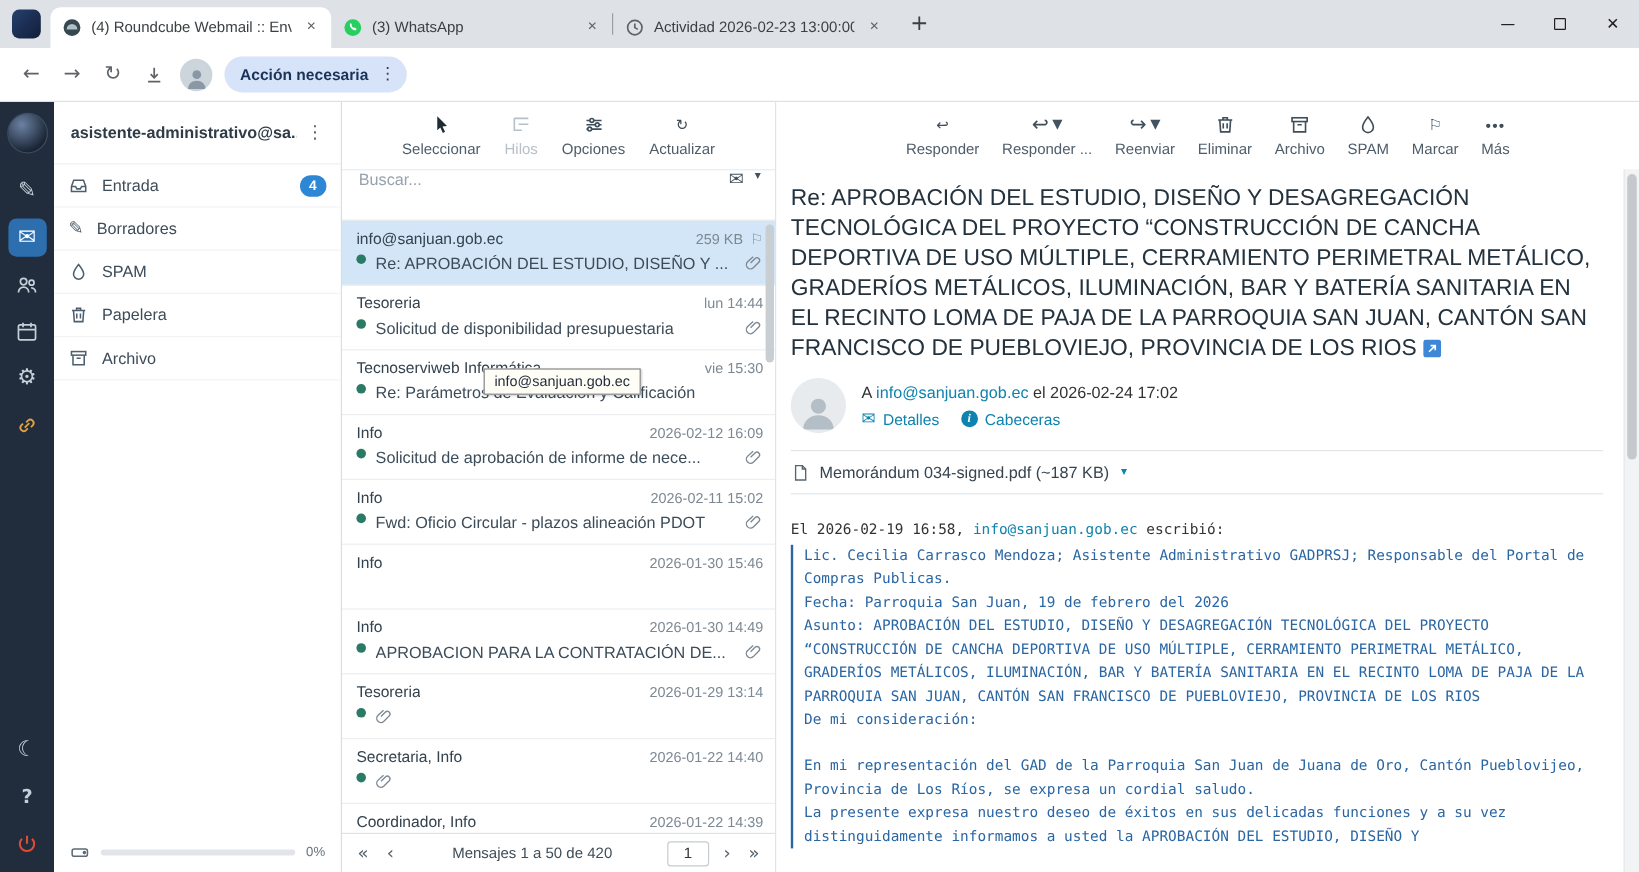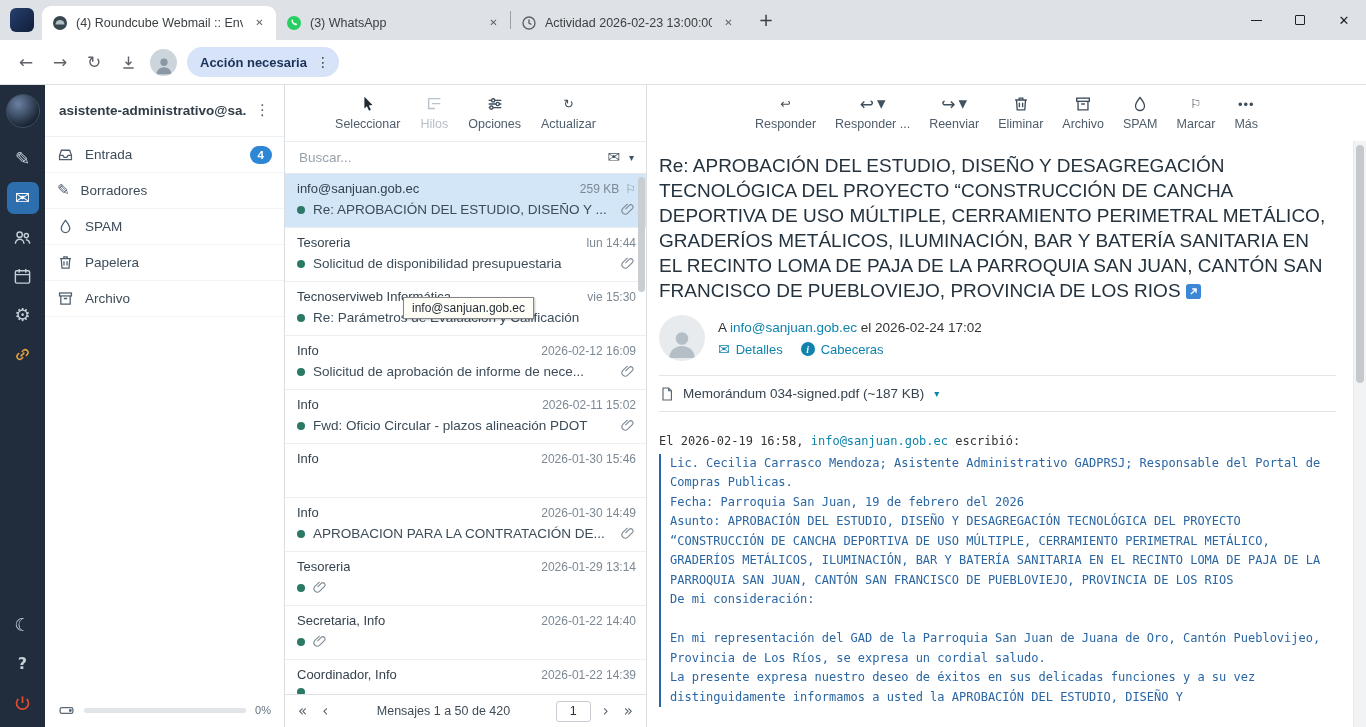--- a/index.html
+++ b/index.html
@@ -62,33 +62,33 @@
 
   
   .listpane{width:362px;border-right:1px solid #d9dee3;display:flex;flex-direction:column;position:relative;background:#fff;flex:none}
   .ltoolbar{height:56px;display:flex;align-items:center;justify-content:center;gap:20px}
   .tbtn{display:flex;flex-direction:column;align-items:center;gap:4px;font-size:12.5px;color:#4e5d6a}
   .ticon{height:18px;display:flex;align-items:center;justify-content:center;color:#3f4e5b;gap:3px}
   .ticon svg{width:18px;height:18px}
   .ticon .glyph{font-size:17px}
   .tbtn.disabled,.tbtn.disabled .ticon{color:#b7bfc7}
   .tcaret{font-size:9px;color:#42525f;align-self:flex-end;margin-bottom:1px}
-  .searchbar{height:33px;border-top:1px solid #e9ecef;border-bottom:1px solid #e3e7ea;display:flex;align-items:center;padding:0 12px 0 14px;gap:9px}
+  .searchbar{height:43px;border-top:1px solid #e9ecef;border-bottom:1px solid #e3e7ea;display:flex;align-items:flex-start;padding:0 12px 0 14px;gap:9px}
   .search-input{flex:1;border:0;outline:0;font-size:13.5px;color:#333;background:transparent;font-family:inherit;min-width:0}
   .search-input::placeholder{color:#97a2ac}
   .search-env{color:#42525f;font-size:15px}
   .search-caret{color:#42525f;font-size:10px}
   .msglist{flex:1;overflow:hidden;position:relative}
   .msg{height:54px;padding:7px 10px 0 12px;border-bottom:1px solid #eceef1}
   .msg.selected{background:#d2e6f7}
   .m1{display:flex;align-items:center;gap:6px}
   .mfrom{font-size:13px;color:#34424e;white-space:nowrap;overflow:hidden}
   .mmeta{margin-left:auto;font-size:12px;color:#7c8893;white-space:nowrap;display:flex;align-items:center;gap:6px}
   .mflag{color:#8a959f;font-size:12px}
-  .m2{display:flex;align-items:center;gap:8px;margin-top:6px}
+  .m2{display:flex;align-items:flex-start;gap:8px;margin-top:6px}
   .dot{width:8px;height:8px;border-radius:50%;background:#2a7a66;flex:none}
   .msub{flex:1;font-size:13.5px;color:#3c4c59;white-space:nowrap;overflow:hidden;text-overflow:ellipsis}
   .clip{color:#7d8893;flex:none;display:flex}
   .clip svg{width:15px;height:15px}
   .tooltip{position:absolute;left:118px;top:123px;background:#fffef6;border:1px solid #85868a;padding:3px 8px;font-size:12px;color:#1f2937;box-shadow:1px 1px 2px rgba(0,0,0,.25);z-index:5;white-space:nowrap}
   .list-scroll{position:absolute;right:1px;top:3px;width:7px;height:115px;background:#c9ced3;border-radius:4px}
   .lfooter{height:33px;border-top:1px solid #dfe3e7;display:flex;align-items:center;gap:9px;padding:0 10px}
   .pgbtn{font-size:15px;color:#55636f;padding:0 3px}
   .pgtext{flex:1;text-align:center;font-size:12.5px;color:#3f4c57}
   .pginput{width:35px;height:21px;border:1px solid #c6ccd2;border-radius:3px;text-align:center;font-size:12.5px;color:#333;font-family:inherit}

